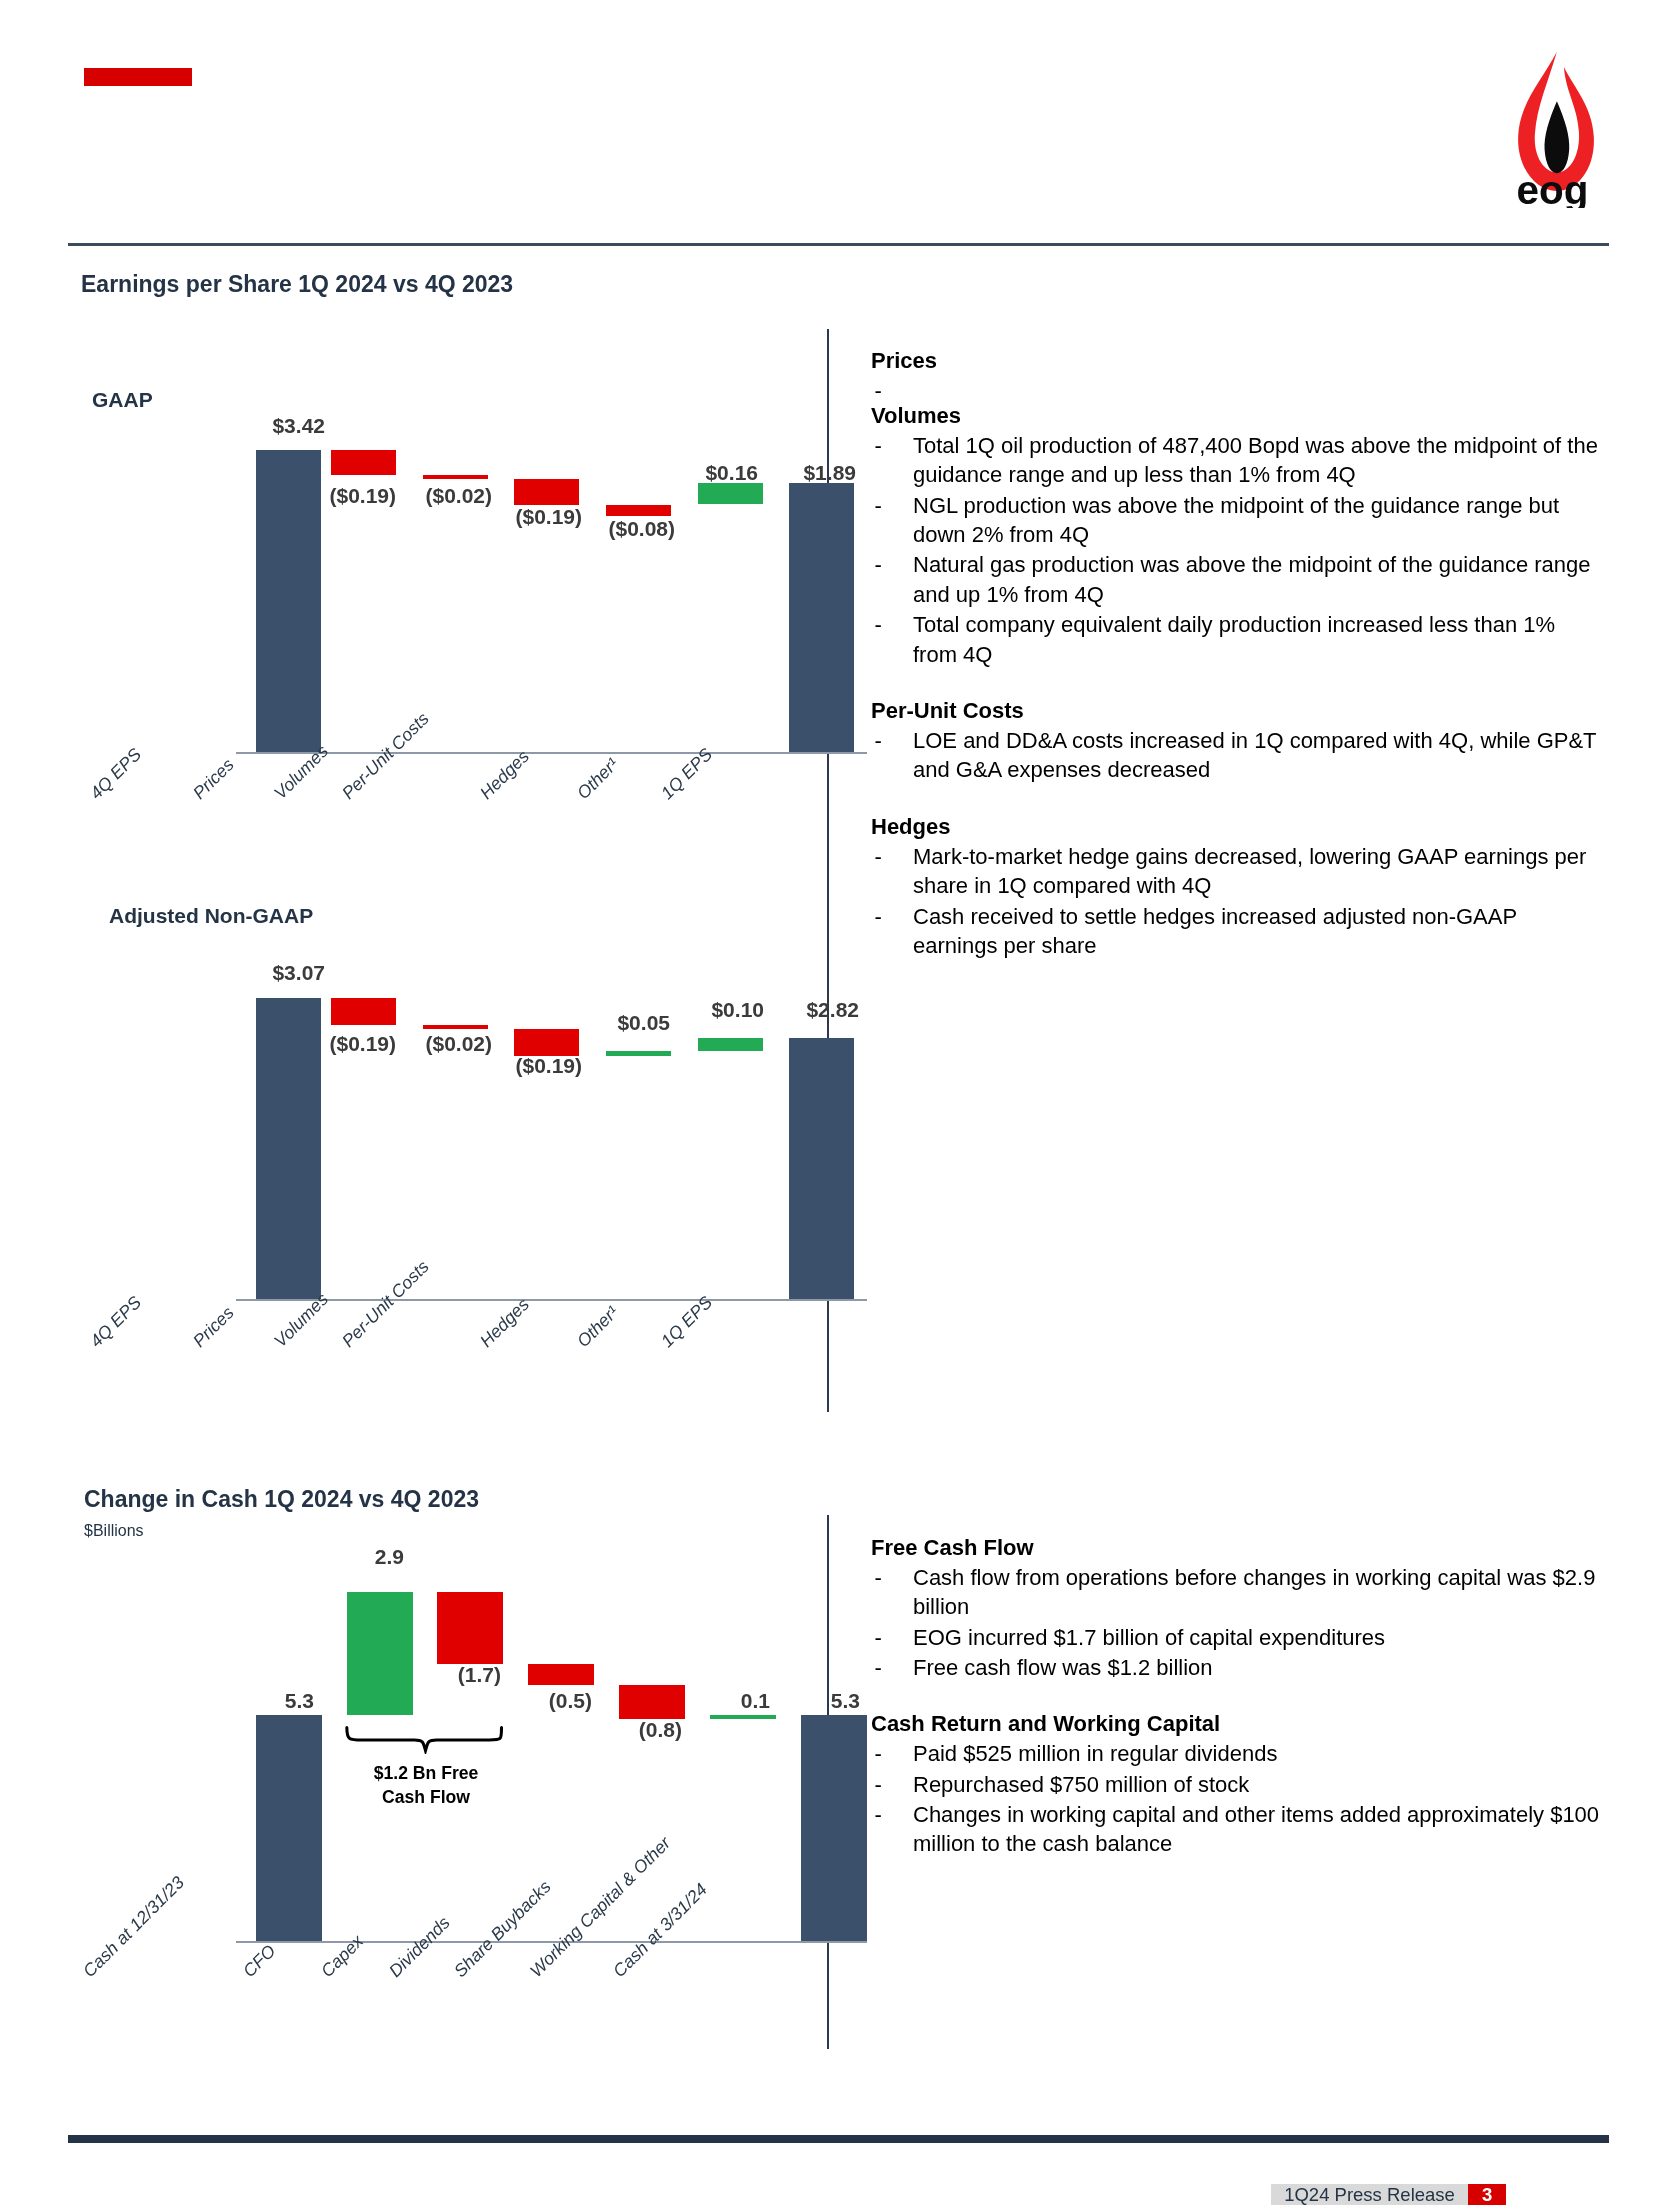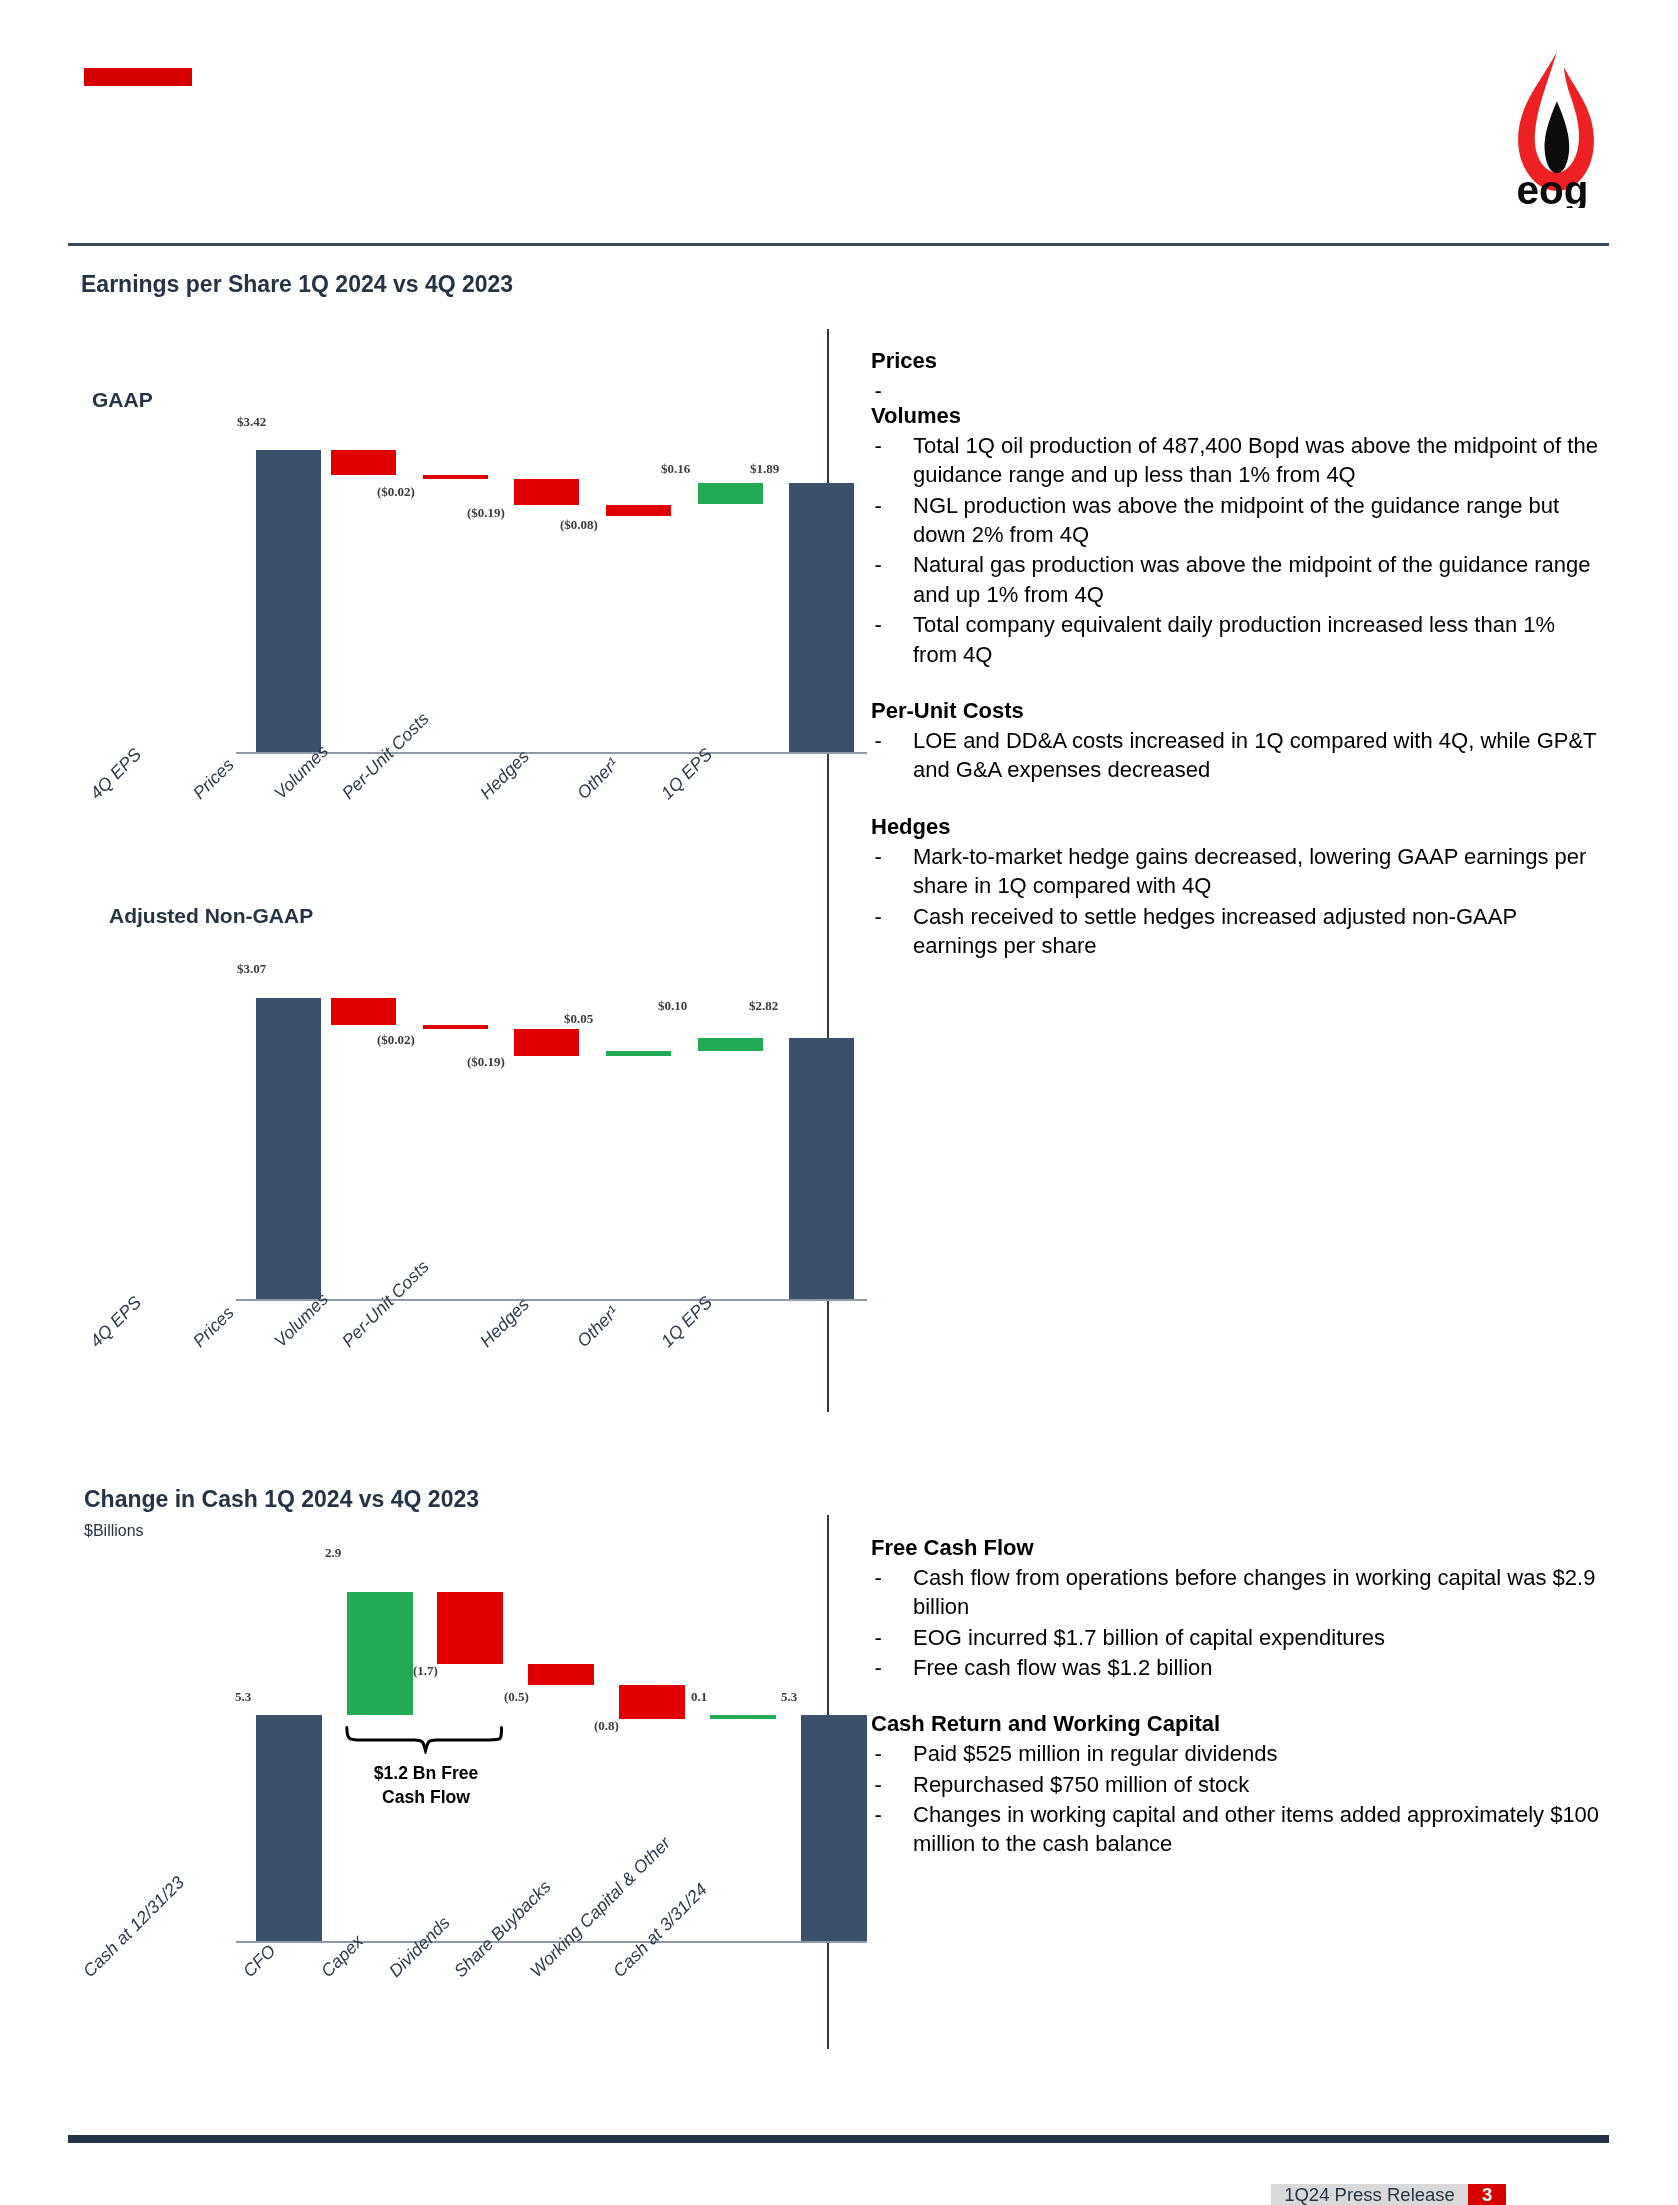--- a/index.html
+++ b/index.html
@@ -44,21 +44,21 @@
   }
   .chart-sub{position:absolute; color:#243446; white-space:nowrap;}
   .plot{position:absolute;}
   .axis-line{position:absolute; background:#8d99a6; height:2.2px;}
   .bar{position:absolute;}
   .bar.navy{background:#3a506b;}
   .bar.red{background:#E00000;}
   .bar.green{background:#22AA55;}
   .vlabel{
     position:absolute; white-space:nowrap; font-weight:bold; color:#3b3b3b;
-    font-size:13px; text-align:left;font-family:Liberation Serif, serif;
+    font-size:21px; text-align:right;
   }
   .cat{
     position:absolute; white-space:nowrap; font-style:italic;
     color:#2b3a4a; font-size:17.6px;
     transform-origin: left top;
     transform: rotate(-45deg);
   }
 
   
   .brace{position:absolute;}

